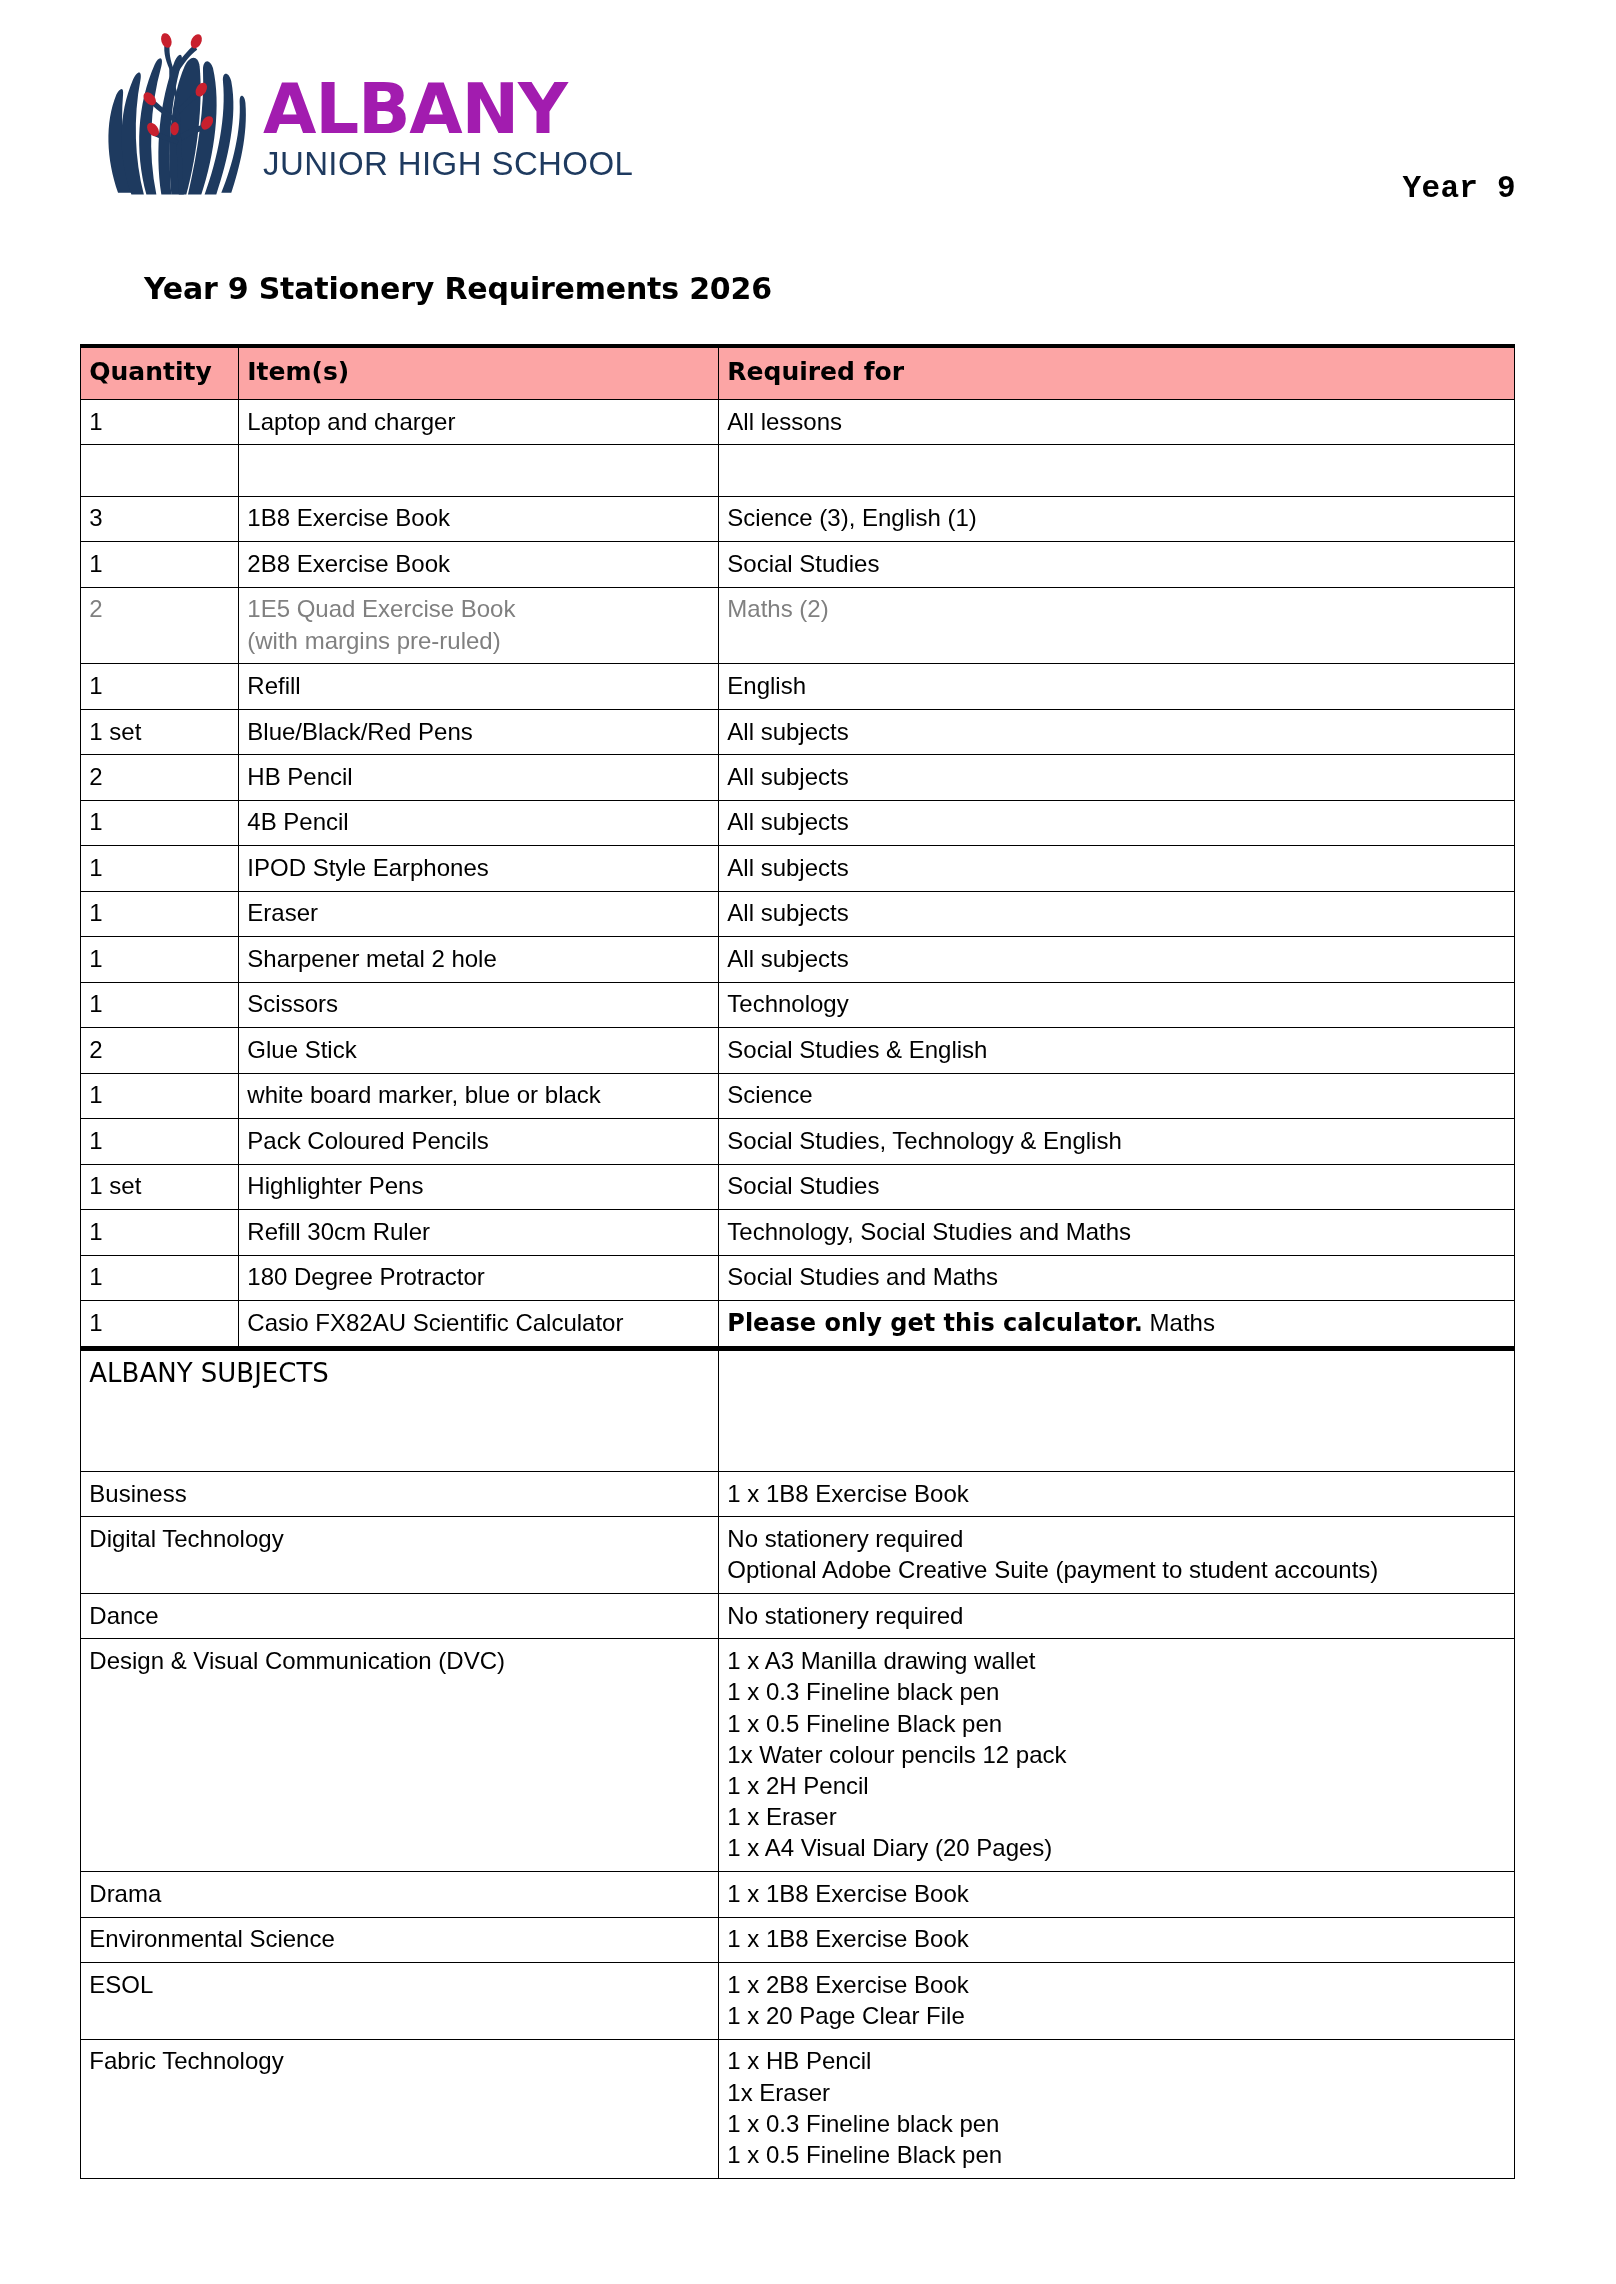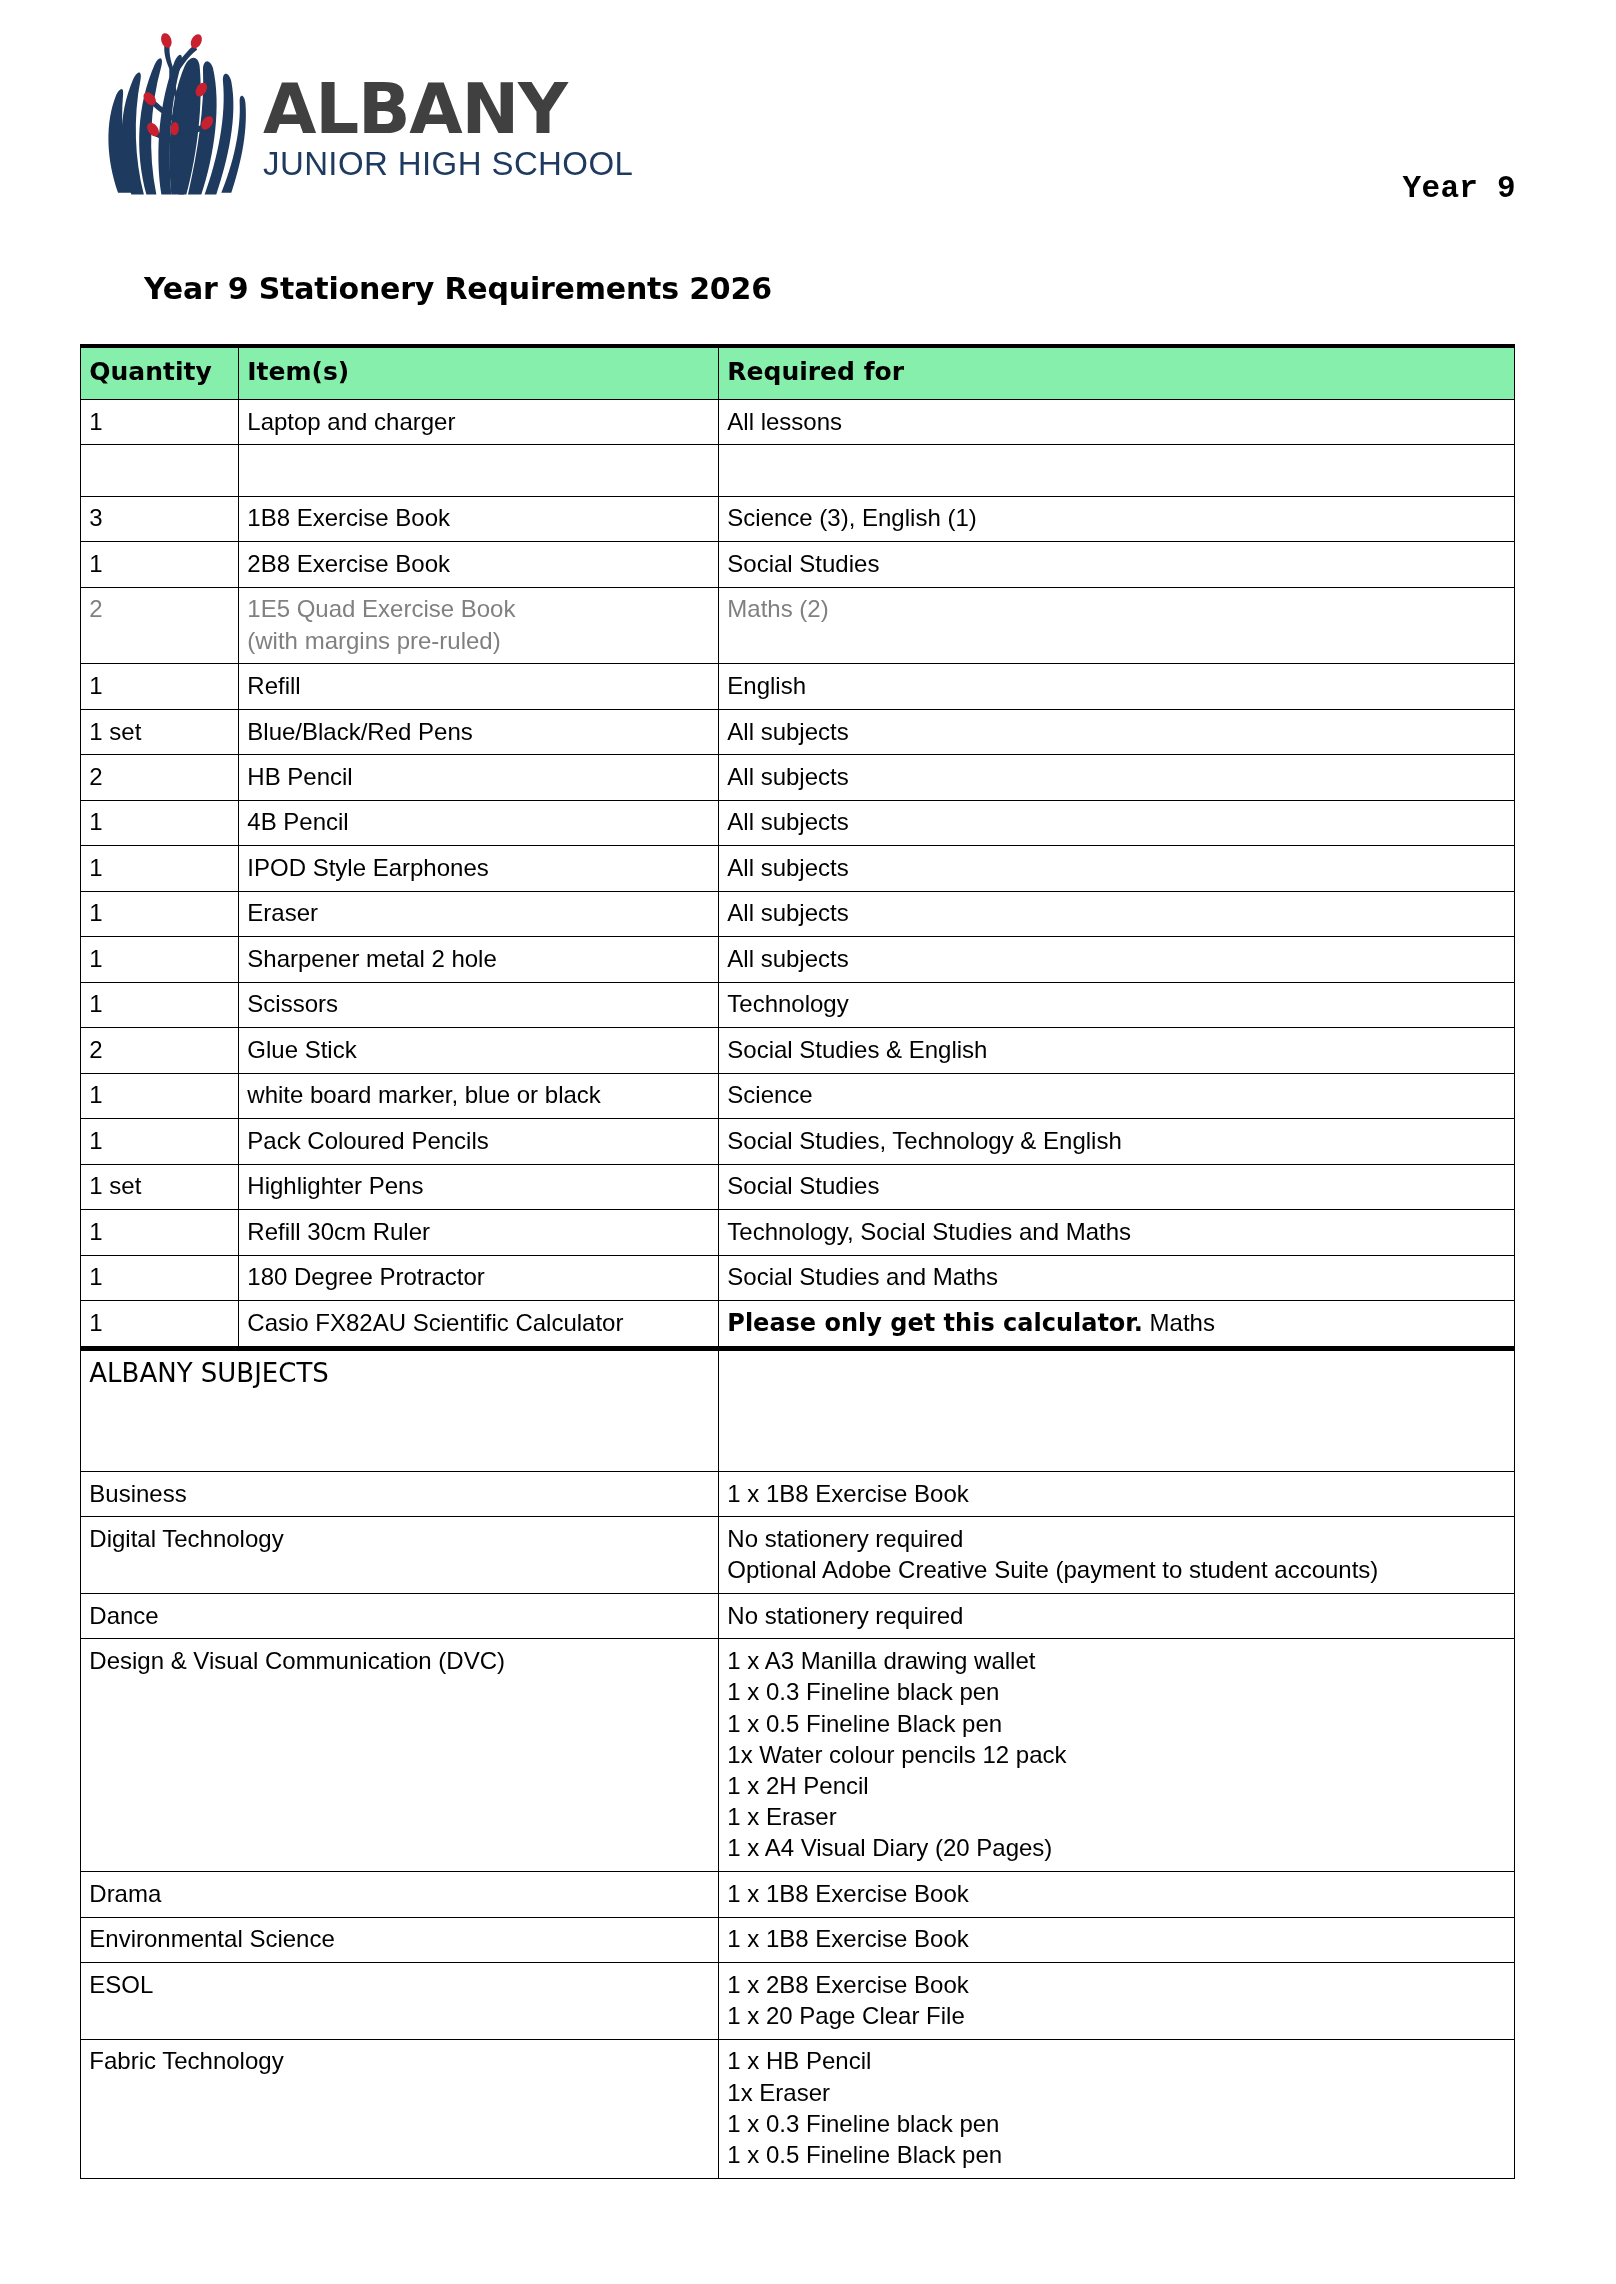--- a/index.html
+++ b/index.html
@@ -47,21 +47,21 @@
     flex-direction: column;
     justify-content: center;
     padding-top: 45px;
   }
   .logo-title {
     font-family: "DejaVu Sans", sans-serif;
     font-weight: 700;
     font-size: 69px;
     line-height: 0.92;
     letter-spacing: -1.2px;
-    color: #404040;
+    color: #a21caf;
   }
   .logo-sub {
     font-family: "Liberation Sans", sans-serif;
     font-weight: 400;
     font-size: 33px;
     line-height: 1.15;
     letter-spacing: 0.4px;
     color: #1E3A5F;
     margin-top: 3.3px;
   }
@@ -109,21 +109,21 @@
 
   table.req th, table.req td {
     border: 1.7px solid #000;
     padding: 5.8px 8.3px 7.5px 8.3px;
     vertical-align: top;
     font-weight: 400;
     text-align: left;
     word-wrap: break-word;
   }
   table.req thead th {
-    background: #86efac;
+    background: #fca5a5;
     font-family: "DejaVu Sans", sans-serif;
     font-weight: 700;
     font-size: 25px;
     padding-top: 8.3px;
     padding-bottom: 10px;
     border-top: 4.2px solid #000;
   }
   th.h-qty  { text-align: left; padding-left: 11.6px; }
   th.h-item { text-align: center; }
   th.h-req  { text-align: center; }

